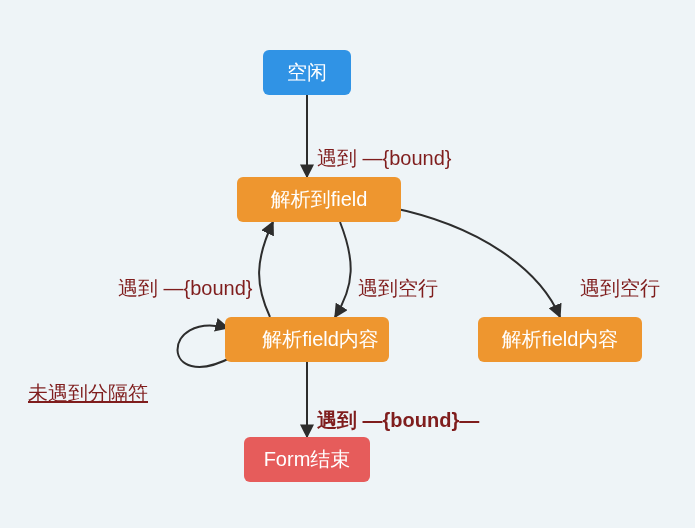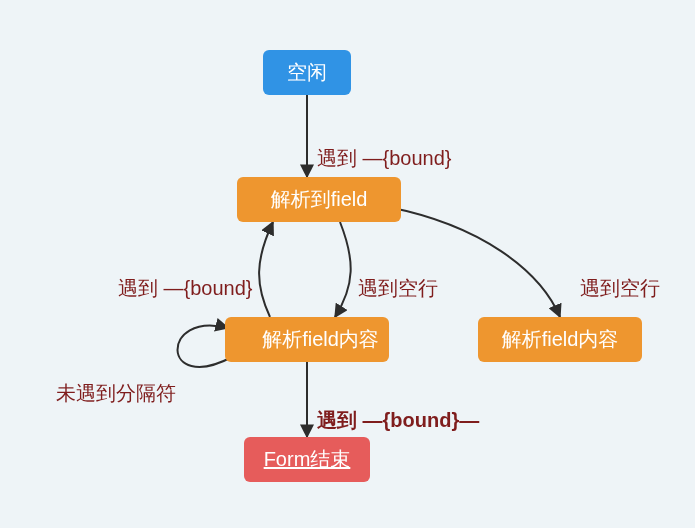--- a/index.html
+++ b/index.html
@@ -23,21 +23,21 @@
     font-size: 20px;
     display: flex;
     align-items: center;
     justify-content: center;
     box-sizing: border-box;
     padding: 10px 18px;
     white-space: nowrap;
   }
   .node.blue   { background: #3093e5; }
   .node.orange { background: #ee962f; }
-  .node.red    { background: #e65c5b; text-decoration: underline; }
+  .node.red    { background: #e65c5b; }
   .label {
     position: absolute;
     color: #7f1d1d;
     font-size: 20px;
     white-space: nowrap;
     margin-top: 17px;
   }
   svg.edges {
     position: absolute;
     left: 0; top: 0;
@@ -82,17 +82,17 @@
   <div class="node red" style="left:244px; top:437px; width:126px; height:45px;">Form结束</div>
 
   <div class="label" style="left:317px; top:128px;">遇到 —{bound}</div>
 
   <div class="label" style="left:358px; top:258px;">遇到空行</div>
 
   <div class="label" style="left:118px; top:258px;">遇到 —{bound}</div>
 
   <div class="label" style="left:580px; top:258px;">遇到空行</div>
 
-  <div class="label" style="left:56px; top:363px;">未遇到分隔符</div>
+  <div class="label" style="left:28px; top:363px;text-decoration:underline;">未遇到分隔符</div>
 
   <div class="label" style="left:317px; top:390px;font-weight:bold;">遇到 —{bound}—</div>
 
 </div>
 
 </body></html>

